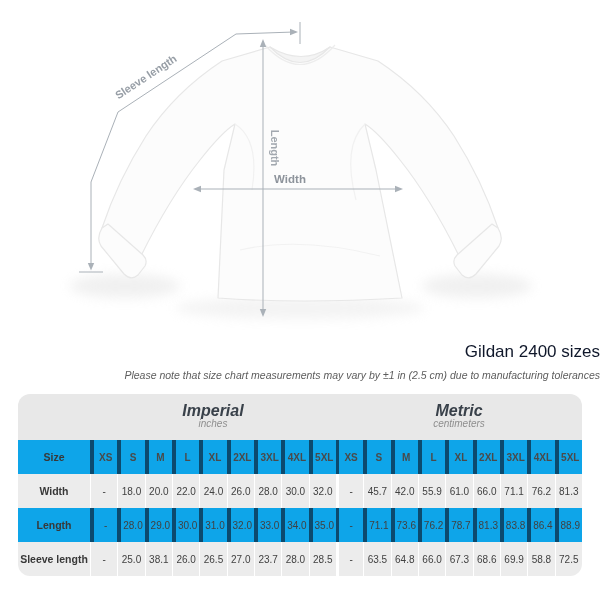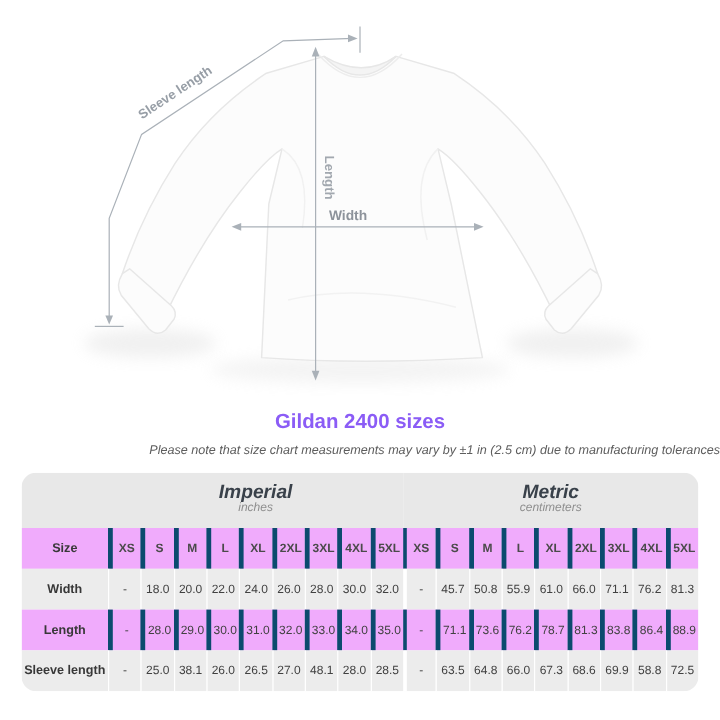--- a/index.html
+++ b/index.html
@@ -1,34 +1,34 @@
 <!DOCTYPE html>
 <html><head>
 <meta charset="utf-8">
 <style>
   html,body{margin:0;padding:0;background:#ffffff;}
   body{width:600px;height:600px;font-family:"Liberation Sans",sans-serif;color:#3f3f3f;overflow:hidden;}
 
   .diagram{width:600px;height:340px;position:relative;}
 
-  .title{margin:2px 0 0;text-align:center;font-size:17px;font-weight:bold;color:#8b5cf6;}
+  .title{margin:2px 0 0;text-align:right;font-size:17px;font-weight:normal;color:#0f172a;}
   .subtitle{margin:7px 0 0;text-align:right;font-style:italic;font-size:10.5px;color:#5d5d5d;}
 
   .table-card{margin:13px auto 0;width:564px;border-radius:12px;overflow:hidden;}
   table{width:564px;border-collapse:separate;border-spacing:0;table-layout:fixed;}
   th,td{box-sizing:border-box;padding:0;text-align:center;vertical-align:middle;
         font-size:10px;font-weight:normal;color:#414141;white-space:nowrap;}
 
   .group-row th{background:#e8e8e8;height:46px;}
   .group-label{font-style:italic;font-weight:bold;font-size:16px;color:#39414a;line-height:14px;}
   .group-sublabel{font-style:italic;font-size:10px;color:#8e8e8e;line-height:12px;}
 
   tbody tr{height:34px;}
   .row-label{font-weight:bold;font-size:10.5px;color:#383838;}
-  .row-white{background:#f0abfc;}
+  .row-white{background:#0ea5e9;}
   .row-white td{border-left:4px solid #0c4a6e;}
   .row-gray{background:#ececec;}
   .row-gray td{border-left:1px solid #ffffff;}
   tbody th{border-left:none;}
   td.group-start{border-left-width:3px;}
   .size-head{font-weight:bold;color:#4a4a4a;}
 </style>
 </head>
 <body>
 
@@ -147,21 +147,21 @@
           <td>18.0</td>
           <td>20.0</td>
           <td>22.0</td>
           <td>24.0</td>
           <td>26.0</td>
           <td>28.0</td>
           <td>30.0</td>
           <td>32.0</td>
           <td class="group-start">-</td>
           <td>45.7</td>
-          <td>50.8</td>
+          <td>42.0</td>
           <td>55.9</td>
           <td>61.0</td>
           <td>66.0</td>
           <td>71.1</td>
           <td>76.2</td>
           <td>81.3</td>
         </tr>
       <tr class="row-white">
         <th class="row-label">Length</th>
       <td>-</td>
@@ -184,21 +184,21 @@
           <td>88.9</td>
         </tr>
       <tr class="row-gray">
         <th class="row-label">Sleeve length</th>
       <td>-</td>
           <td>25.0</td>
           <td>38.1</td>
           <td>26.0</td>
           <td>26.5</td>
           <td>27.0</td>
-          <td>48.1</td>
+          <td>23.7</td>
           <td>28.0</td>
           <td>28.5</td>
           <td class="group-start">-</td>
           <td>63.5</td>
           <td>64.8</td>
           <td>66.0</td>
           <td>67.3</td>
           <td>68.6</td>
           <td>69.9</td>
           <td>58.8</td>

